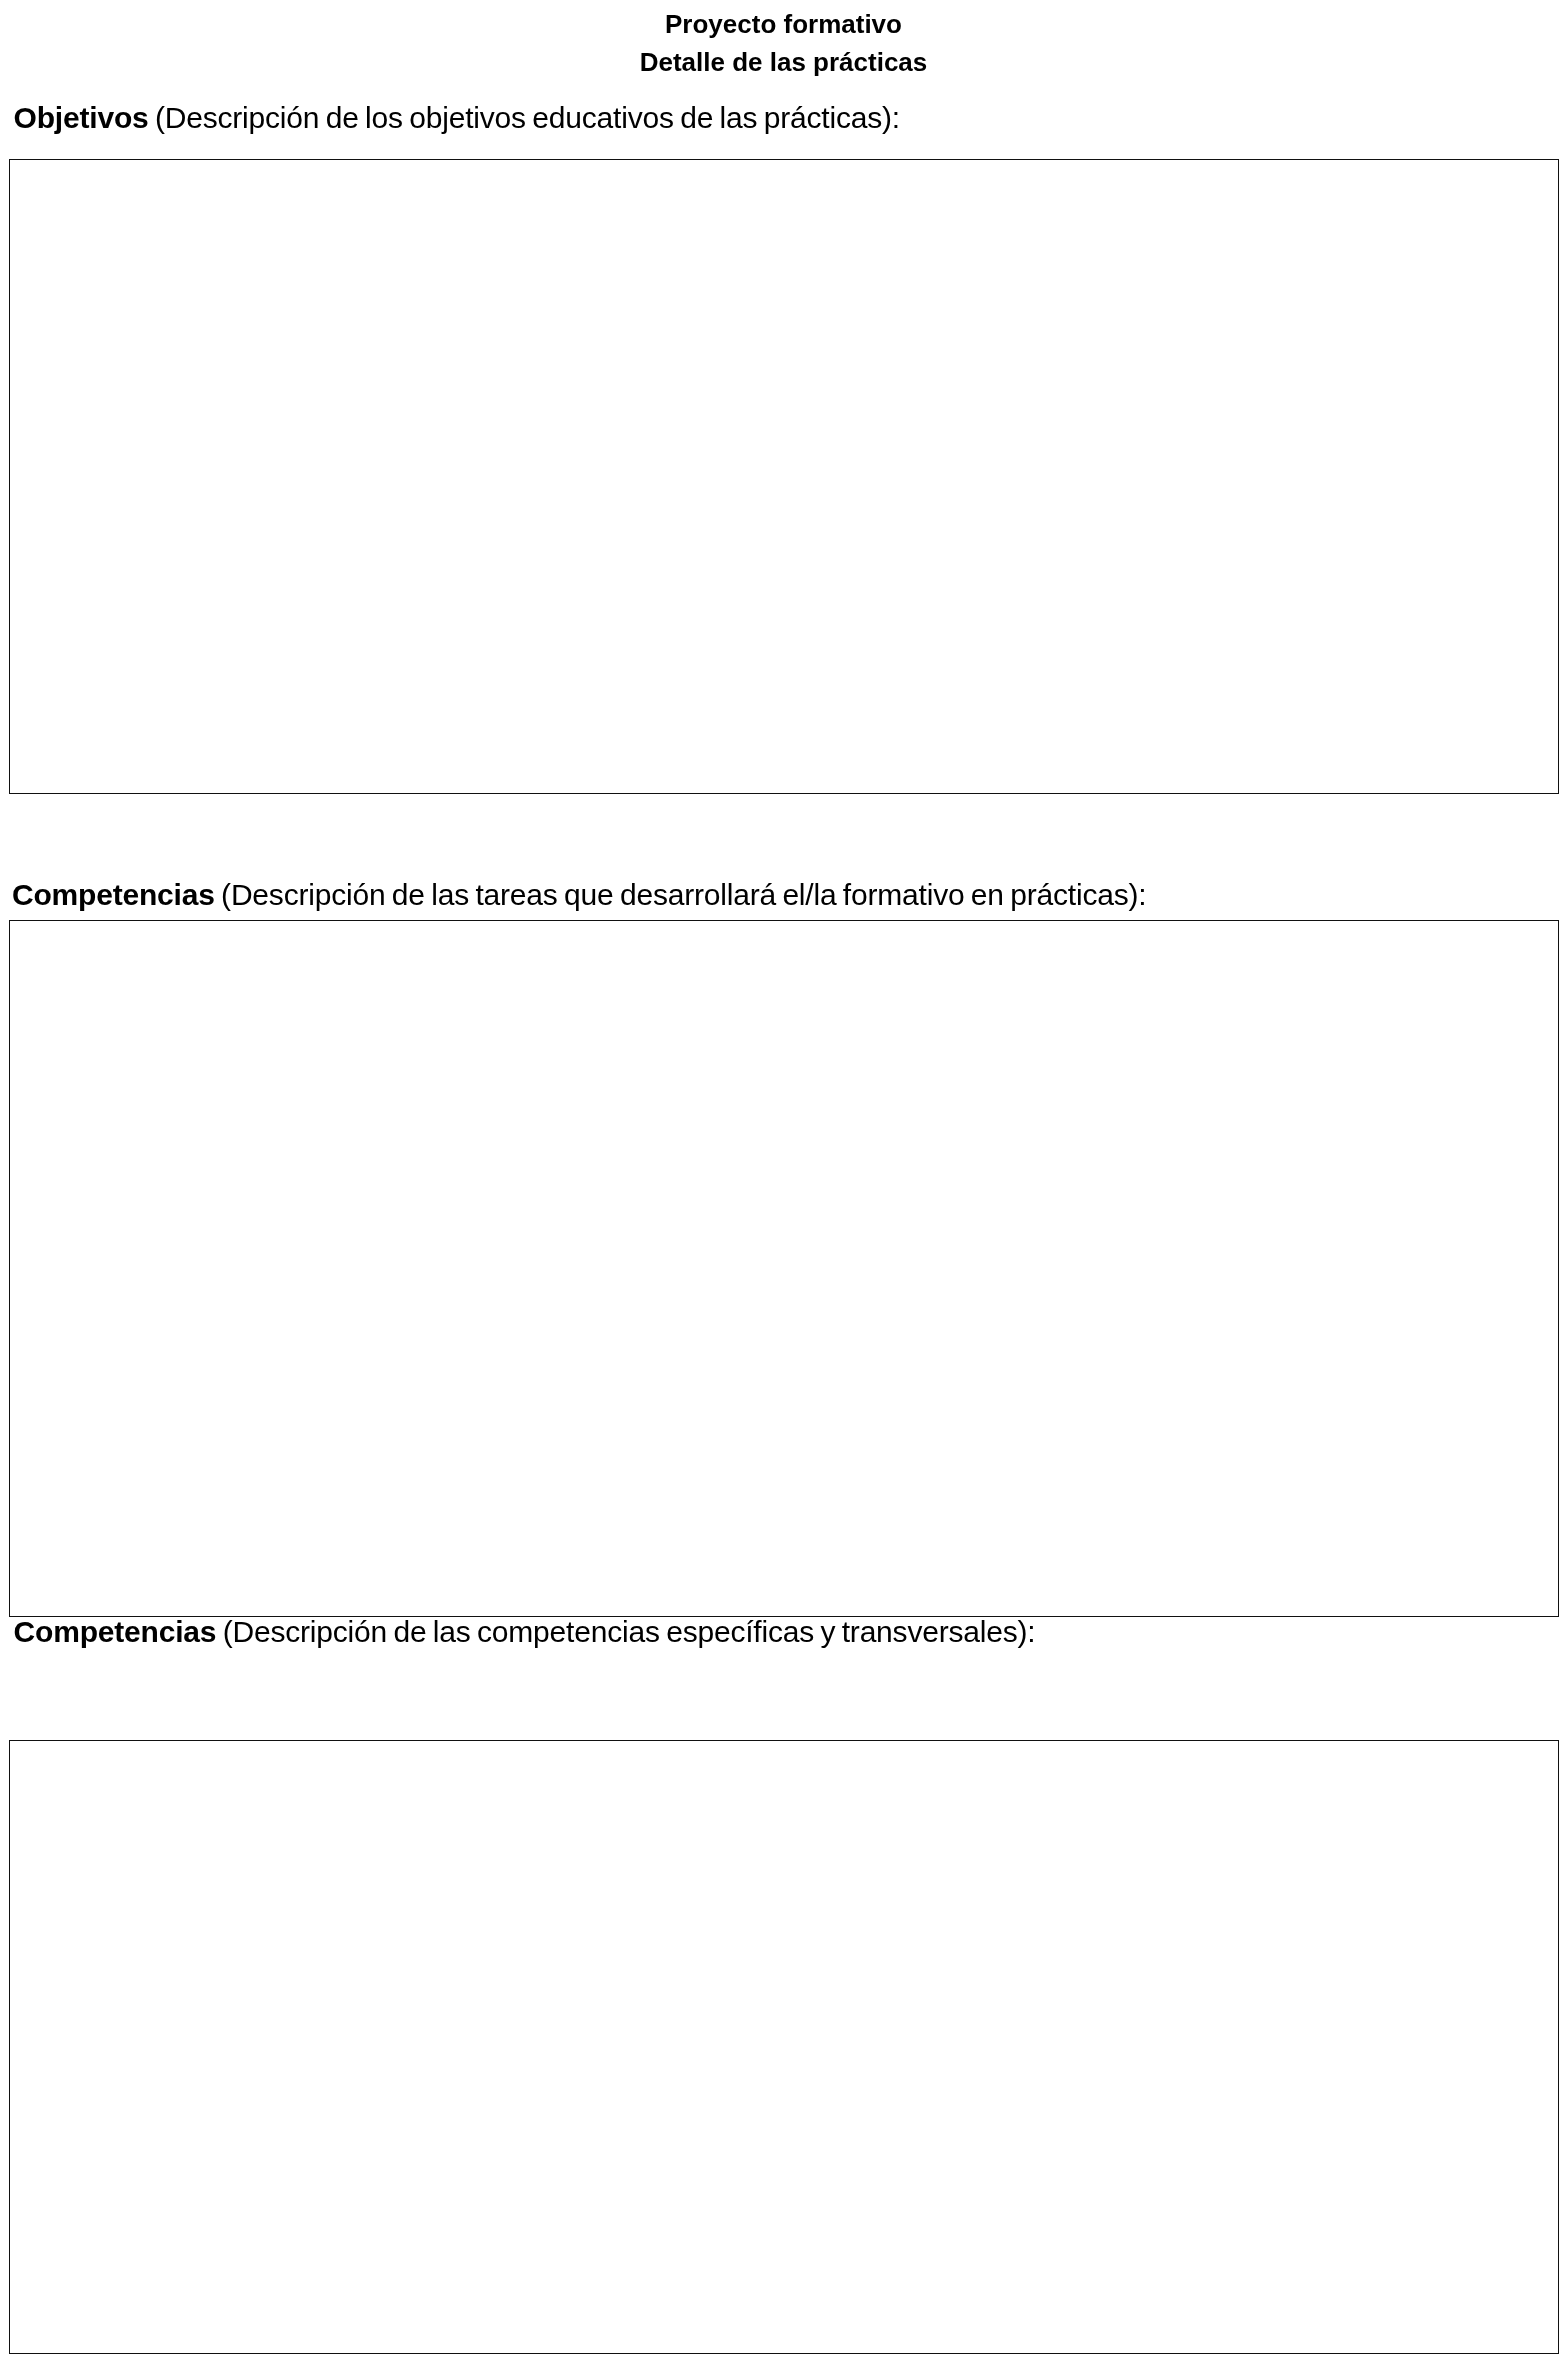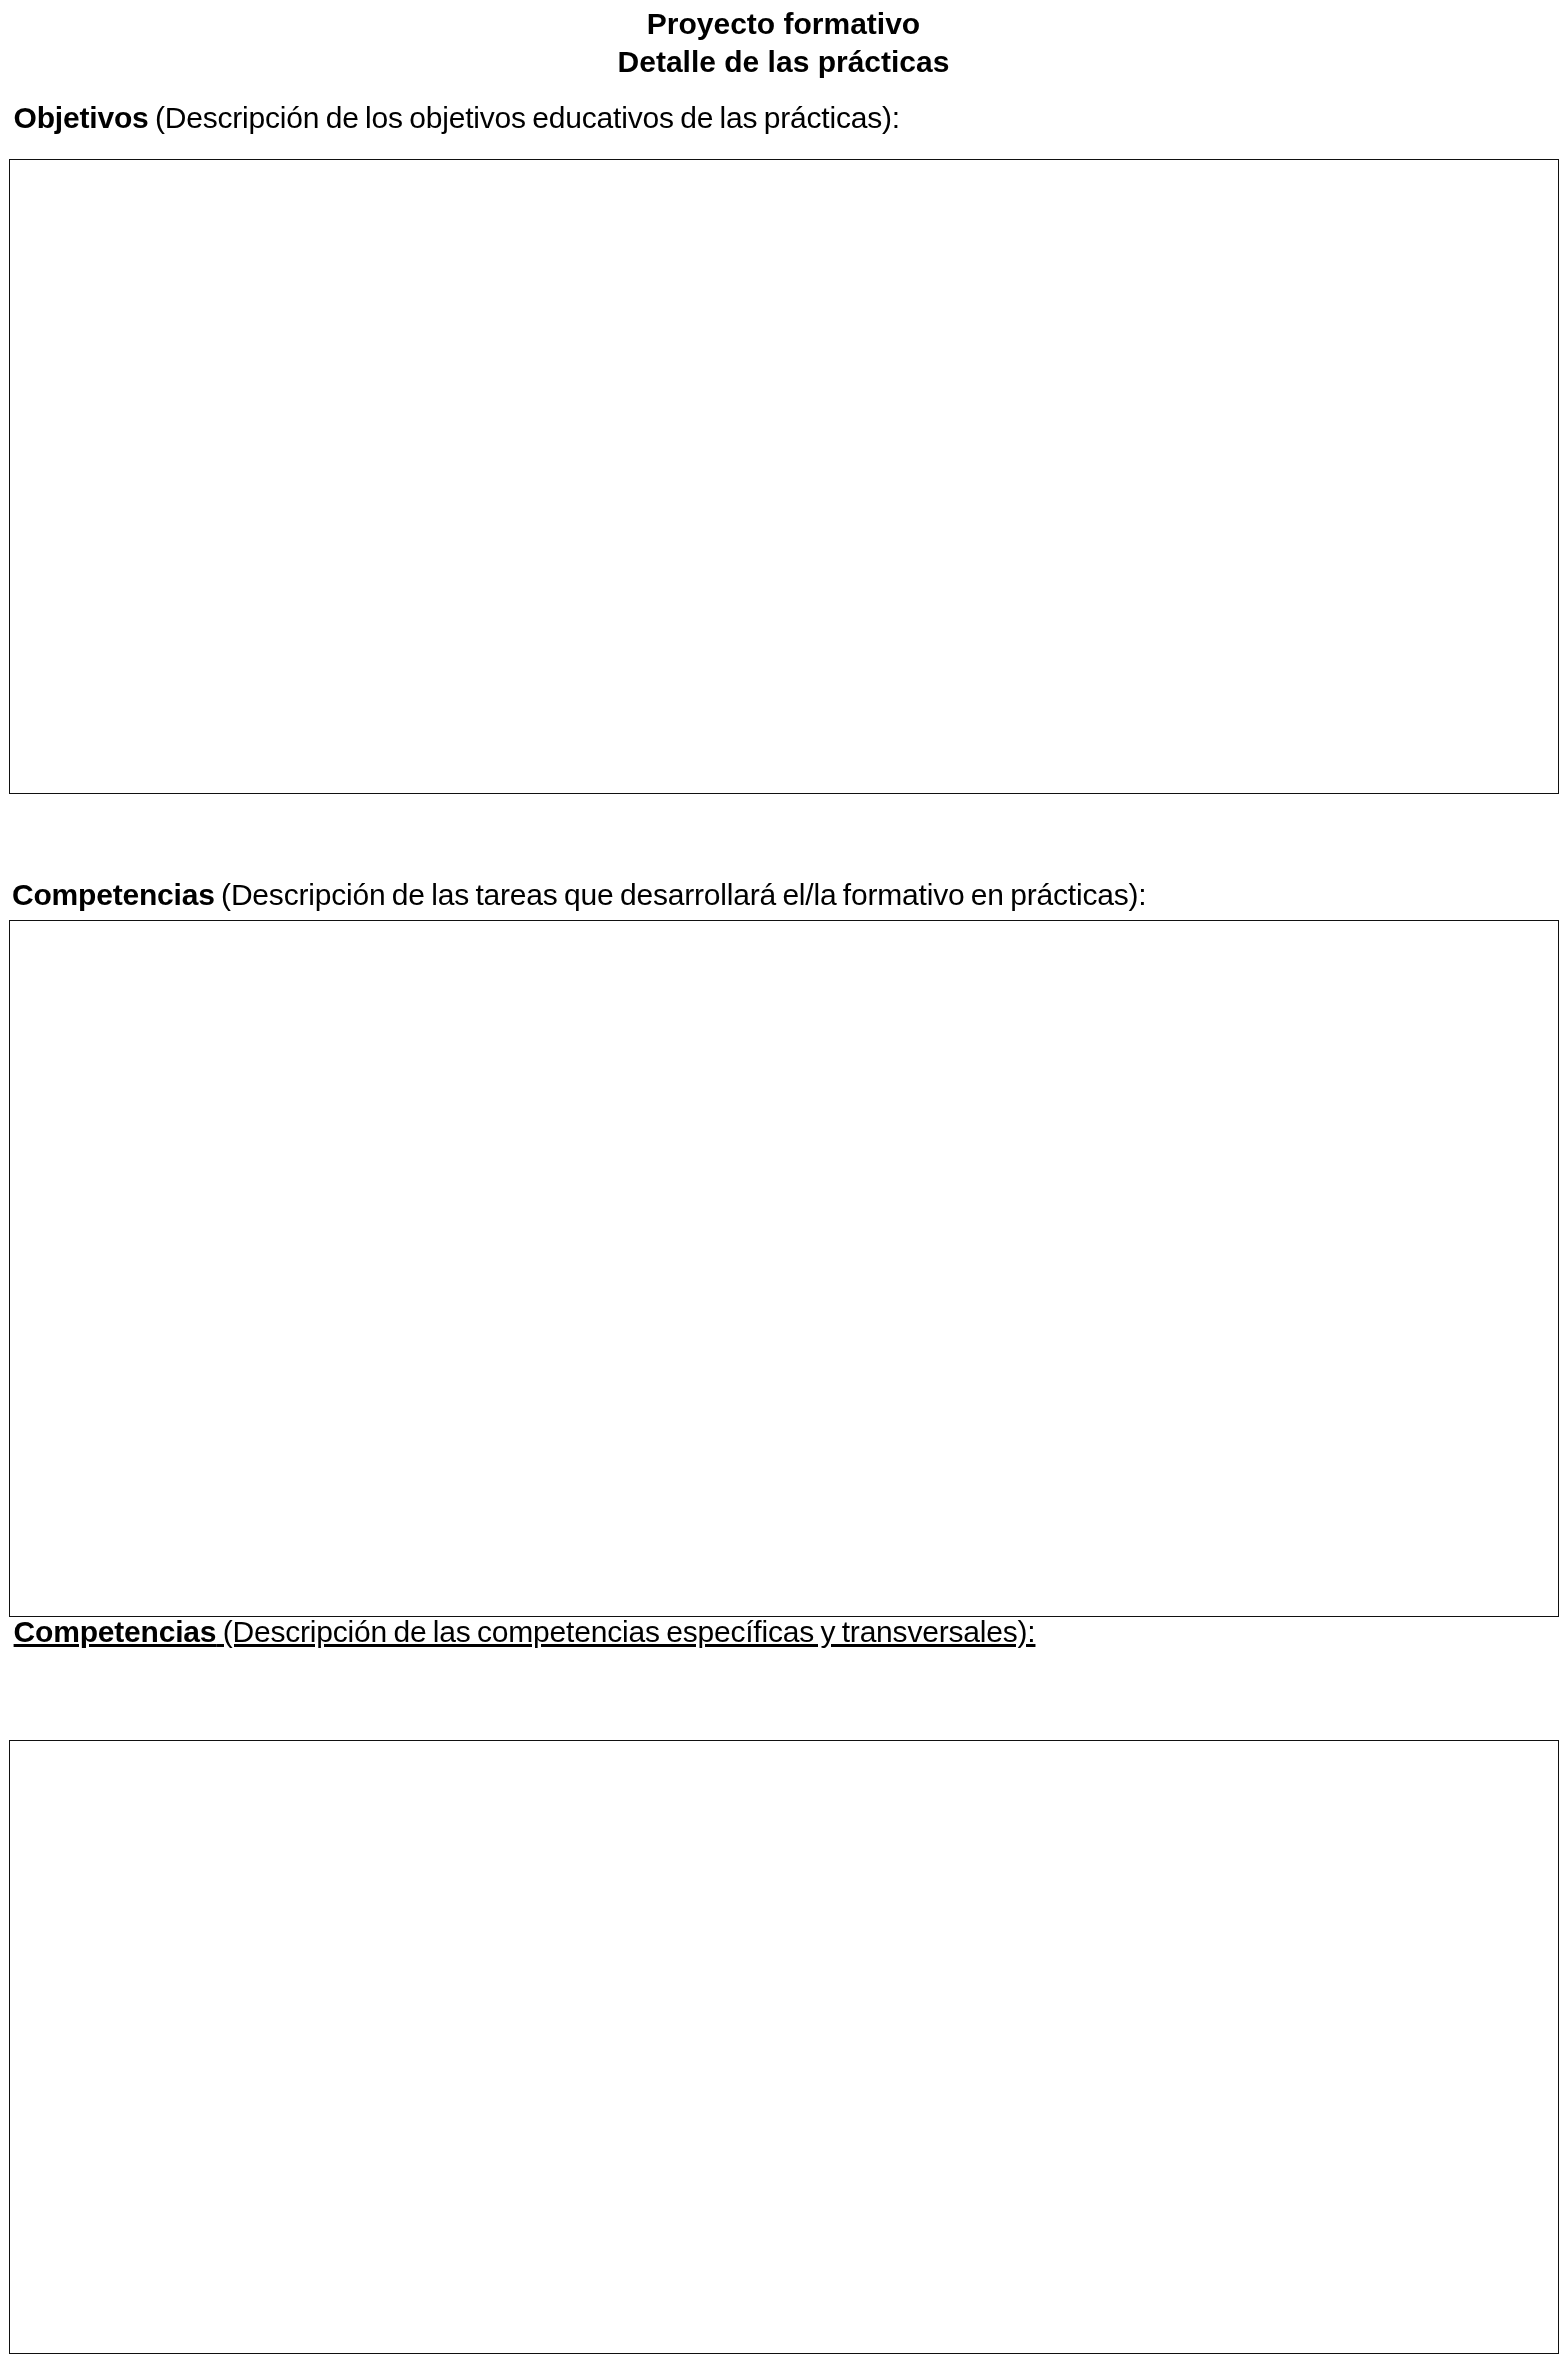--- a/index.html
+++ b/index.html
@@ -13,21 +13,21 @@
     position: relative;
     overflow: hidden;
     font-family: "Liberation Sans", sans-serif;
     color: #000000;
   }
   .title {
     position: absolute;
     left: 0;
     width: 1567px;
     text-align: center;
-    font-size: 30px;
+    font-size: 26px;
     line-height: 30px;
     font-weight: bold;
     white-space: nowrap;
   }
   .label {
     position: absolute;
     left: 13.6px;
     font-size: 30px;
     line-height: 30px;
     white-space: nowrap;
@@ -51,15 +51,15 @@
 
 <div class="title" style="top:8.5px;">Proyecto formativo</div>
 <div class="title" style="top:47px;">Detalle de las prácticas</div>
 
 <div class="label" style="top:103px;"><span class="bold">Objetivos</span><span> (Descripción de los objetivos educativos de las prácticas):</span></div>
 <div class="field-box" style="top:159px; height:633px;"></div>
 
 <div class="label" style="top:880px; left:12px;"><span class="bold">Competencias</span><span> (Descripción de las tareas que desarrollará el/la formativo en prácticas):</span></div>
 <div class="field-box" style="top:920px; height:695px;"></div>
 
-<div class="label" style="top:1617px;text-decoration:underline;"><span class="bold">Competencias</span><span> (Descripción de las competencias específicas y transversales):</span></div>
+<div class="label" style="top:1617px;"><span class="bold">Competencias</span><span> (Descripción de las competencias específicas y transversales):</span></div>
 <div class="field-box" style="top:1740px; height:612px;"></div>
 
 
 </body></html>

